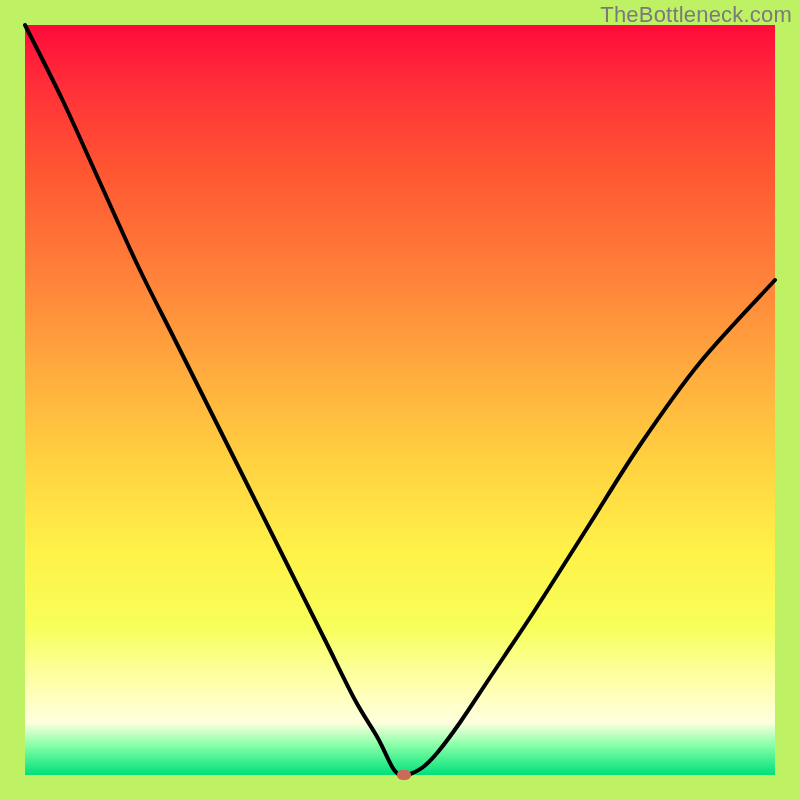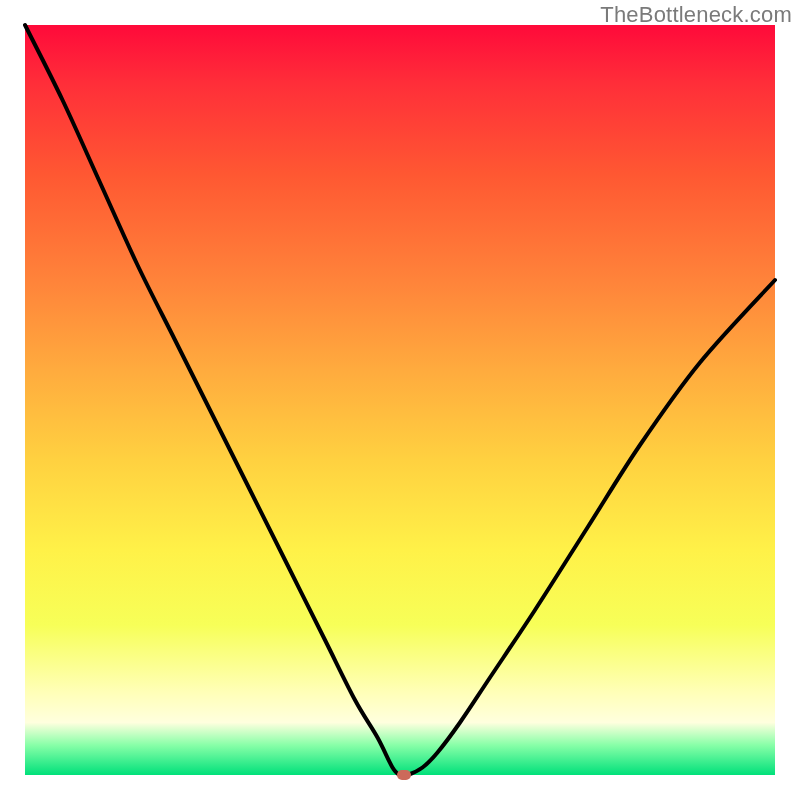--- a/index.html
+++ b/index.html
@@ -10,21 +10,21 @@
     background: #000;
     position: relative;
     overflow: hidden;
   }
   .frame {
     position: absolute;
     top: 0;
     left: 0;
     width: 800px;
     height: 800px;
-    background: #ffffff;
+    background: #bef264;
   }
   .plot-area {
     position: absolute;
     top: 25px;
     left: 25px;
     width: 750px;
     height: 750px;
     background: linear-gradient(to bottom,
       #ff0a3a 0%,
       #ff2f39 8%,

